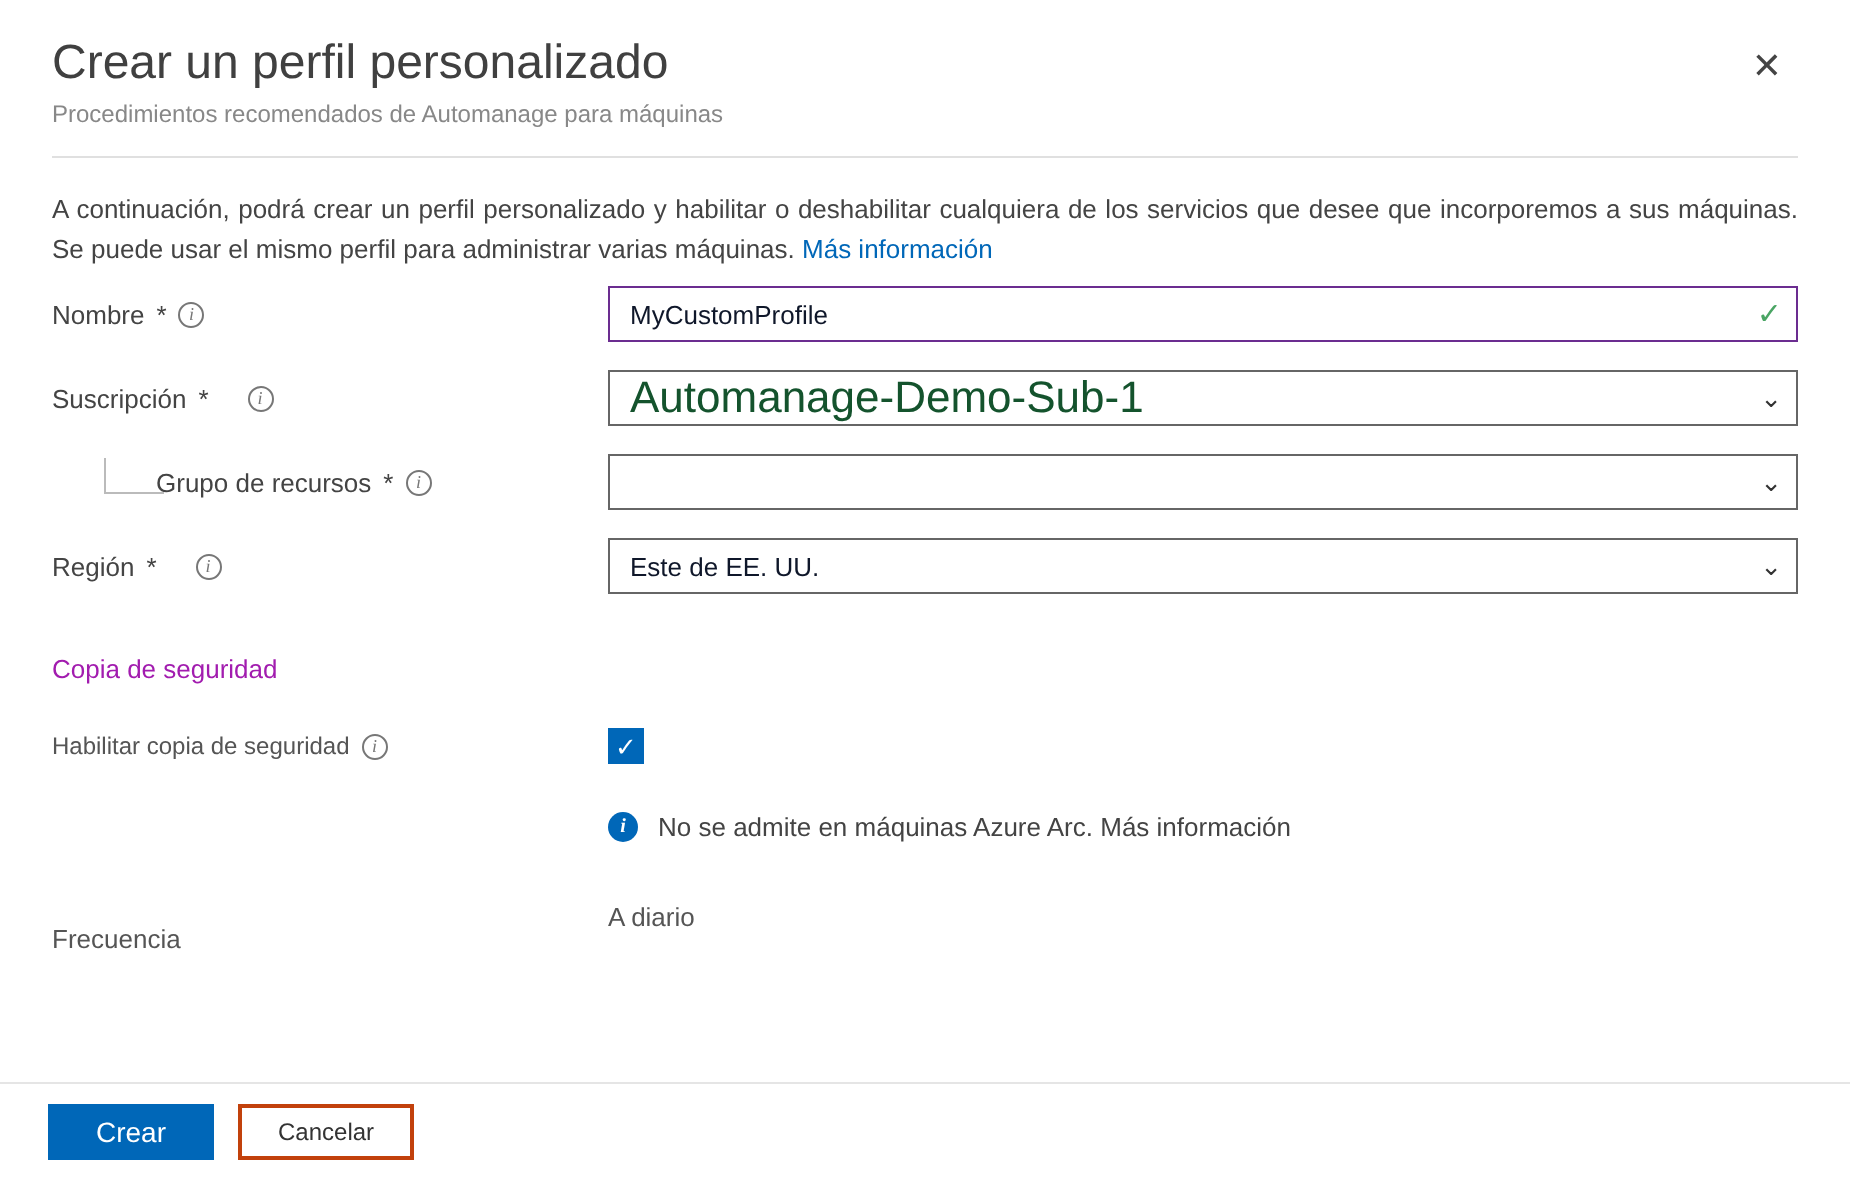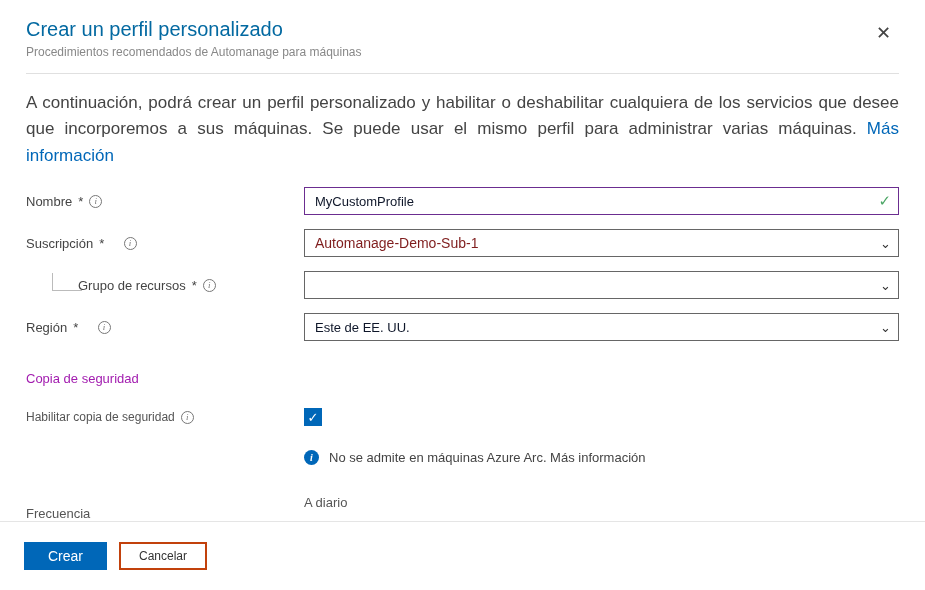--- a/index.html
+++ b/index.html
@@ -7,25 +7,25 @@
       font-family: "Segoe UI", -apple-system, sans-serif;
       font-size: 13px;
       color: #323130;
       background: #fff;
       width: 925px;
       height: 590px;
       position: relative;
     }
     .panel { padding: 18px 26px 0 26px; }
     .header-row { display: flex; justify-content: space-between; align-items: flex-start; }
-    .title { font-size: 20px; font-weight: 400; color: #0369a1; margin-bottom: 4px; }
+    .title { font-size: 24px; font-weight: 400; color: #404040; margin-bottom: 4px; }
     .subtitle { font-size: 12px; color: #888; }
     .close-btn { font-size: 18px; font-weight: 300; color: #444; cursor: pointer; background:none; border:none; padding:4px 8px; }
     .divider { border: none; border-top: 1px solid #e0e0e0; margin: 14px 0 16px 0; }
-    .description { font-size: 17px; color: #444; line-height: 1.55; text-align: justify; margin-bottom: 18px; }
+    .description { font-size: 13px; color: #444; line-height: 1.55; text-align: justify; margin-bottom: 8px; }
     .description a { color: #0067b8; text-decoration: none; }
     .form-row { display: flex; align-items: center; margin-bottom: 14px; }
     .form-label { width: 278px; font-size: 13px; color: #444; display: flex; align-items: center; gap: 6px; }
     .form-label.indented { padding-left: 52px; }
     .req { color: #444; }
     .info-icon {
       width: 13px; height: 13px; border: 1px solid #777; border-radius: 50%;
       display: inline-flex; align-items: center; justify-content: center;
       font-size: 9px; color: #777; font-style: italic; font-family: Georgia, serif;
       line-height: 1;
@@ -37,41 +37,41 @@
     }
     .field-wrap { flex: 1; position: relative; }
     .text-input, .select-input {
       width: 100%; height: 28px; padding: 0 28px 0 10px;
       border: 1px solid #666; font-size: 13px; color: #0f172a;
       background: #fff; outline: none;
     }
     .text-input.valid { border: 1px solid #6b2d90; }
     .valid-check { position: absolute; right: 8px; top: 50%; transform: translateY(-50%); color: #4aa564; font-size: 15px; }
     .chevron { position: absolute; right: 8px; top: 50%; transform: translateY(-50%); font-size: 13px; color: #333; pointer-events: none; }
-    .select-big { font-size: 14px; color: #7f1d1d; }
+    .select-big { font-size: 22px; color: #14532d; }
     .sub-indent-connector {
       position: absolute; left: 26px; width: 30px; height: 18px;
       border-left: 1px solid #bbb; border-bottom: 1px solid #bbb;
       margin-top: -6px;
     }
     .section-heading { font-size: 13px; color: #a21caf; margin: 30px 0 22px 0; }
     .checkbox-row { display: flex; align-items: center; margin-bottom: 24px; }
     .checkbox-label { width: 278px; font-size: 12px; color: #555; display:flex; align-items:center; gap:6px; }
     .checkbox {
       width: 18px; height: 18px; background: #0067b8; border: 1px solid #0067b8;
       display: inline-flex; align-items: center; justify-content: center;
       color: #fff; font-size: 13px; cursor: pointer;
     }
     .helper-row { display: flex; align-items: center; gap: 10px; margin-left: 278px; margin-top: 10px; margin-bottom: 30px; font-size: 13px; color: #444; }
     .static-row { display: flex; margin-bottom: 18px; }
     .static-label { width: 278px; font-size: 13px; color: #555; margin-top: 11px; }
     .static-value { font-size: 13px; color: #555; }
     .footer {
       position: absolute; bottom: 0; left: 0; right: 0;
-      padding: 20px 24px; border-top: 1px solid #e5e5e5;
+      padding: 10px 24px; border-top: 1px solid #e5e5e5;
       display: flex; gap: 12px; background:#fff;
     }
     .btn-primary {
       background: #0067b8; color: #fff; border: none;
       padding: 6px 24px; font-size: 14px; cursor: pointer;
     }
     .btn-secondary {
       background: #fff; color: #333; border: 2px solid #c2410c;
       padding: 5px 18px; font-size: 12px; cursor: pointer;
     }

